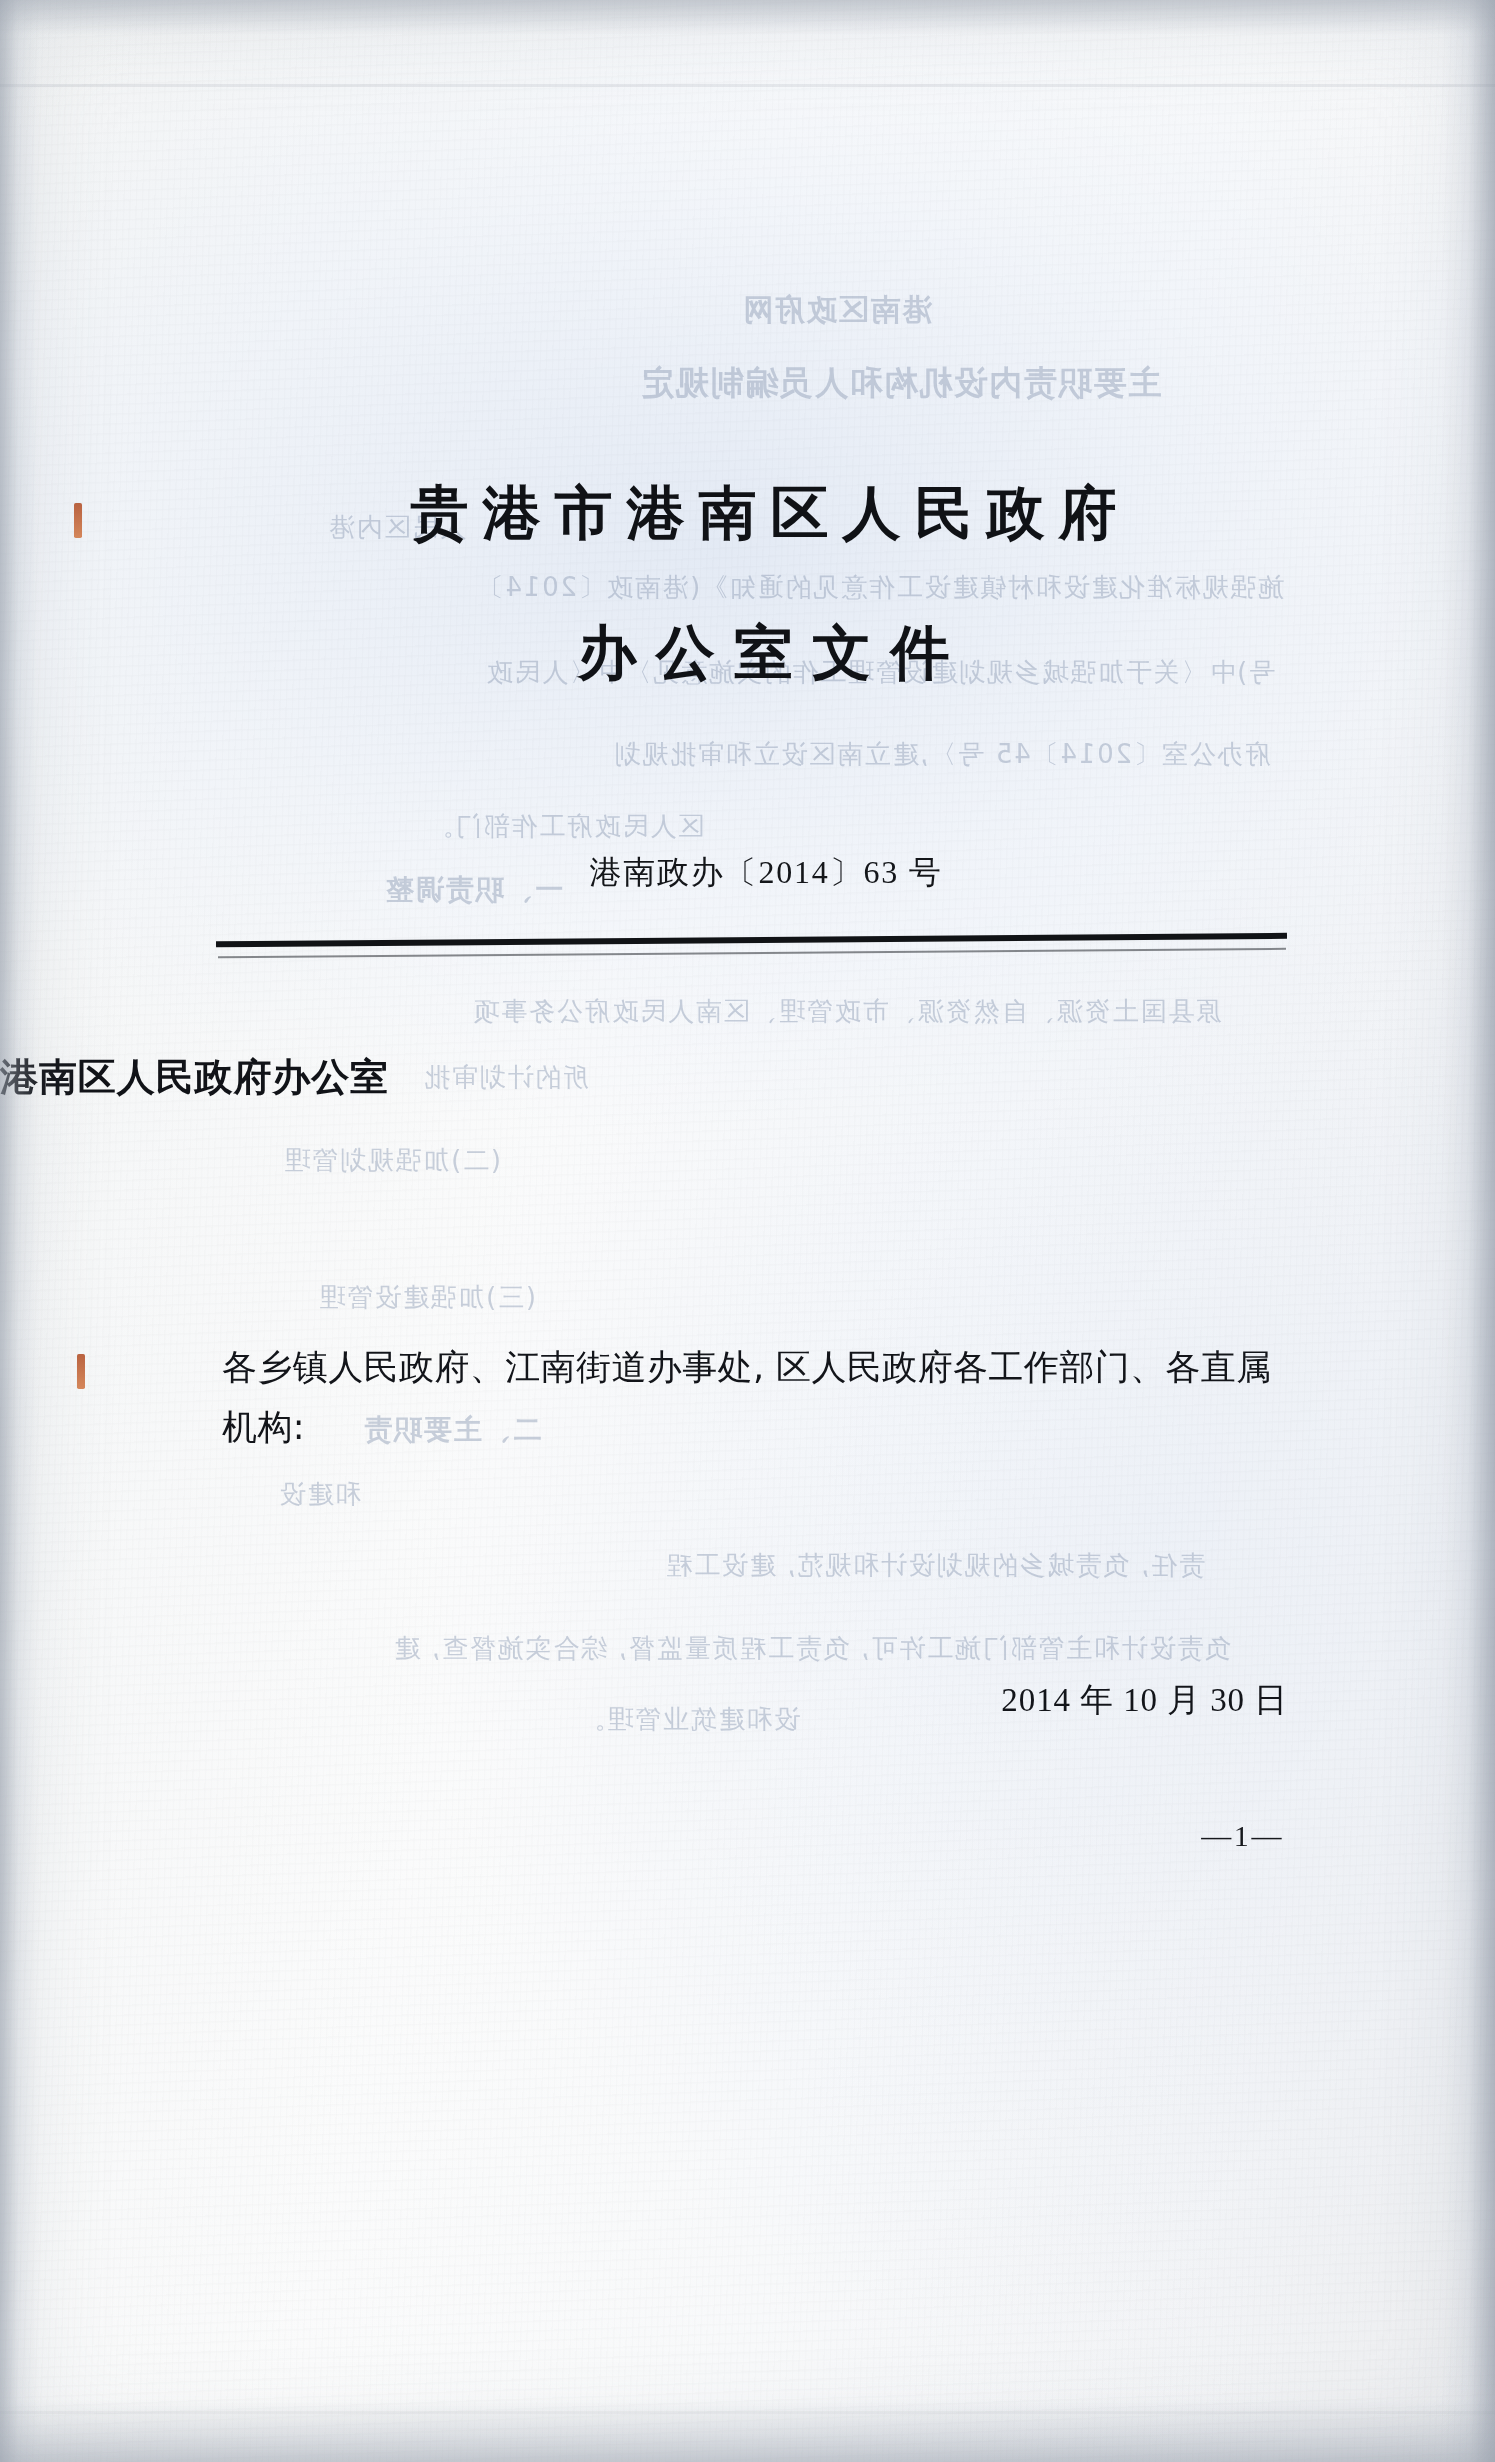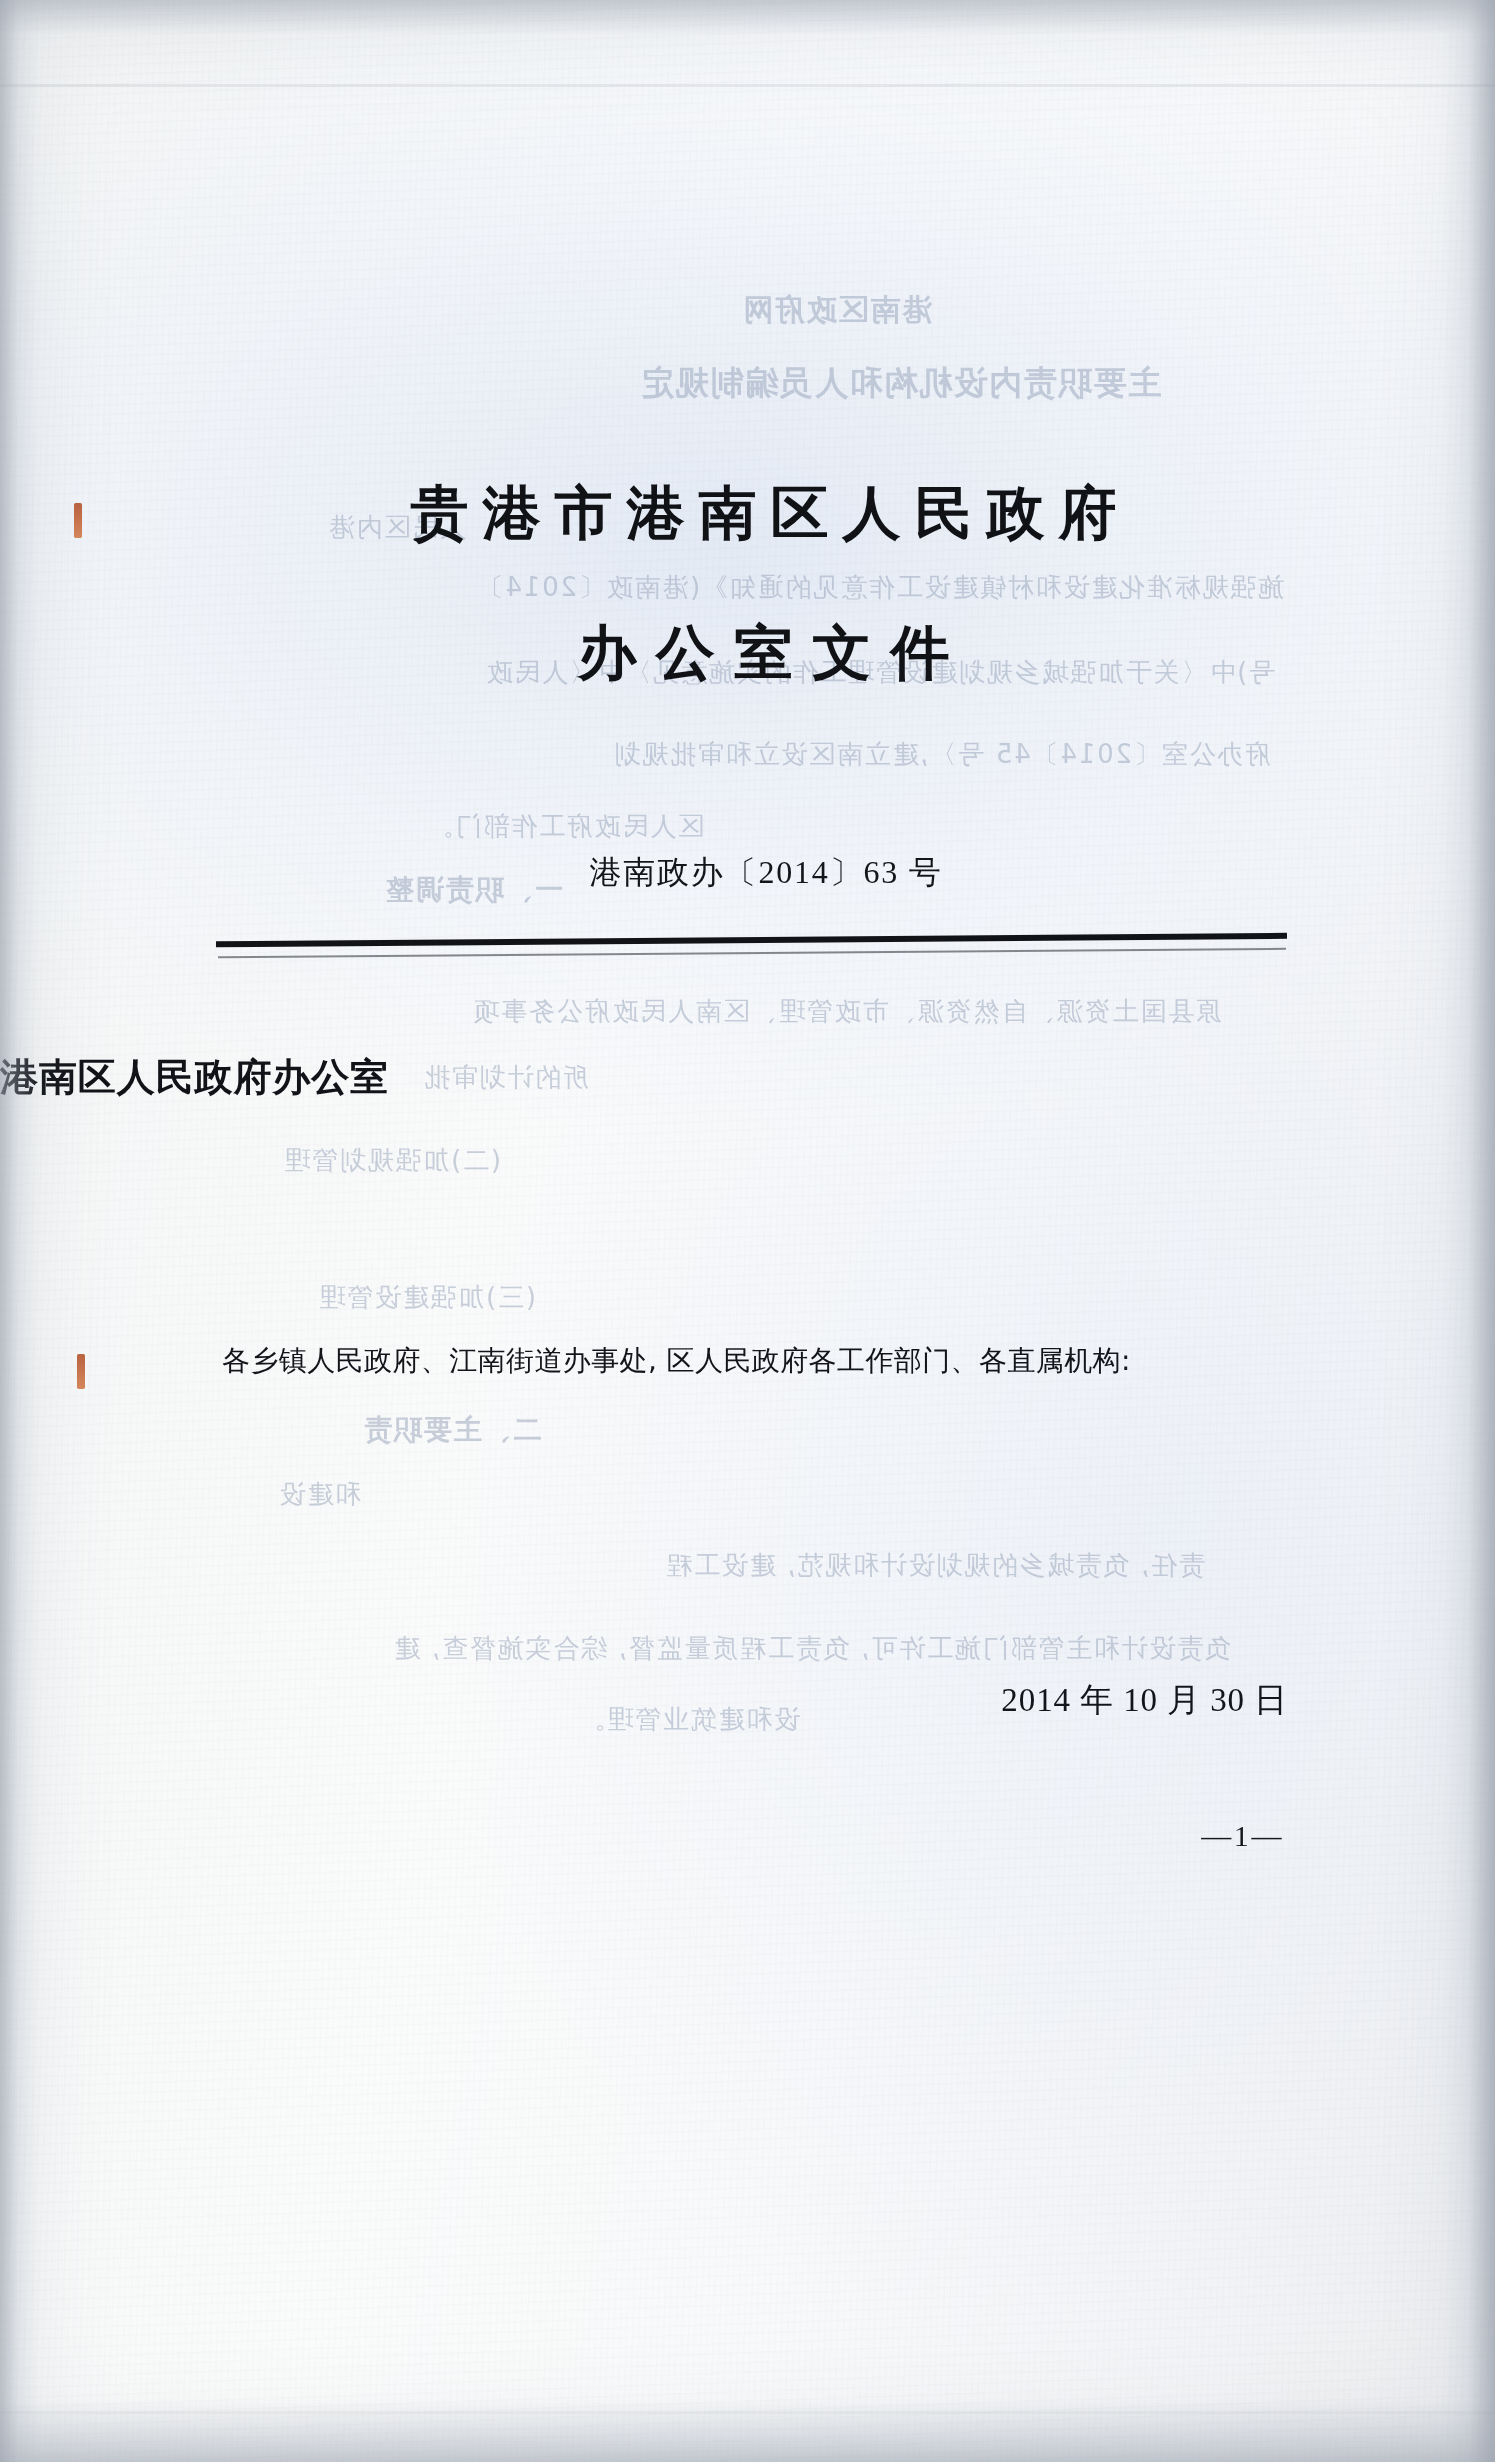--- a/index.html
+++ b/index.html
@@ -165,21 +165,21 @@
     line-height: 1.62;
     letter-spacing: 0.9px;
     color: #111318;
   }
 
   .body-block {
     position: absolute;
     top: 1337px;
     left: 222px;
     width: 1066px;
-    font-size: 28px;
+    font-size: 35px;
     line-height: 1.72;
     letter-spacing: 0.4px;
     color: #13151a;
     font-family: "DejaVu Sans", "Liberation Sans", sans-serif;
   }
   .body-block p {
     margin: 0 0 5.3px 0;
   }
   .indent {
     text-indent: 70px;

